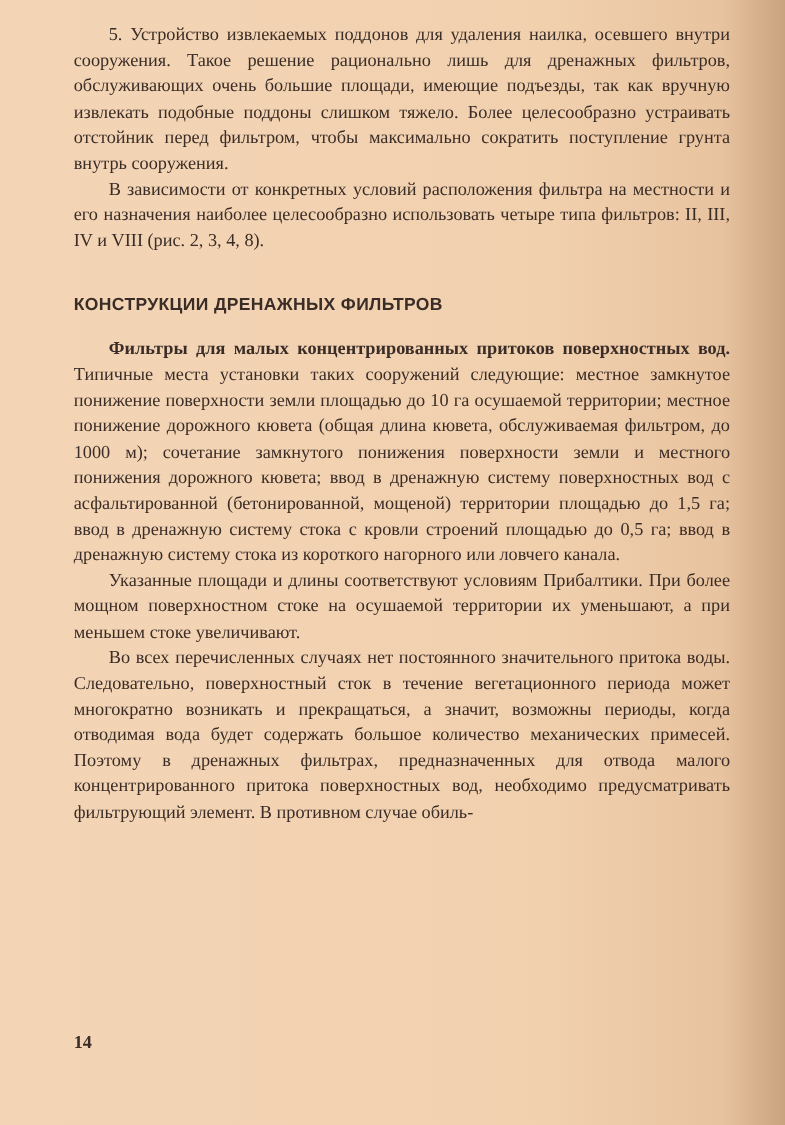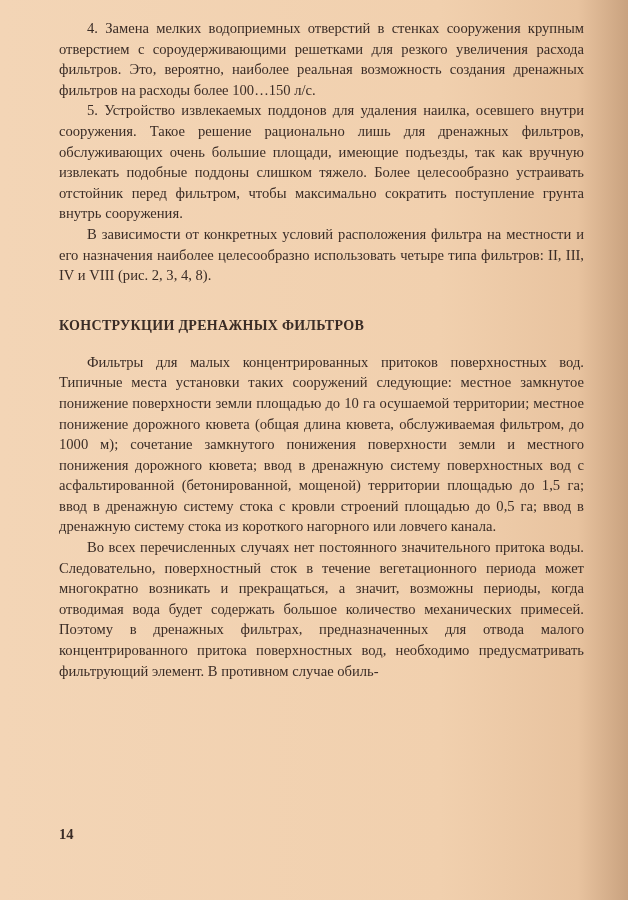--- a/index.html
+++ b/index.html
@@ -15,40 +15,40 @@
     position: absolute; left: 59px; top: 18px; width: 525px;
   }
   p {
     margin: 0;
     font-size: 14.6px;
     line-height: 20.6px;
     text-align: justify;
   }
   .indent { text-indent: 28px; }
   .heading {
-    font-family: Liberation Serif, serif;
+    font-family: Liberation Sans, sans-serif;
     font-weight: bold;
     font-size: 14px;
     letter-spacing: 0.3px;
     margin: 32px 0 18px 0;
     color: #3a2c26;
   }
-  .subhead { font-weight: normal; }
+  .subhead { font-weight: bold; }
   .pagenum {
     position: absolute; left: 59px; top: 826px;
     font-weight: bold; font-size: 14.5px; text-align: center;
   }
 </style>
 </head>
 <body>
 
 <div class="page">
-  <p class="indent">4. Замена мелких водоприемных отверстий в стенках сооружения крупным отверстием с сороудерживающими решетками для резкого увеличения расхода фильтров. Это, вероятно, наиболее реальная возможность создания дренажных фильтров на расходы более 100…150 л/с.</p>
   <p class="indent">5. Устройство извлекаемых поддонов для удаления наилка, осевшего внутри сооружения. Такое решение рационально лишь для дренажных фильтров, обслуживающих очень большие площади, имеющие подъезды, так как вручную извлекать подобные поддоны слишком тяжело. Более целесообразно устраивать отстойник перед фильтром, чтобы максимально сократить поступление грунта внутрь сооружения.</p>
   <p class="indent">В зависимости от конкретных условий расположения фильтра на местности и его назначения наиболее целесообразно использовать четыре типа фильтров: II, III, IV и VIII (рис. 2, 3, 4, 8).</p>
 
   <div class="heading">КОНСТРУКЦИИ ДРЕНАЖНЫХ ФИЛЬТРОВ</div>
 
   <p class="indent"><span class="subhead">Фильтры для малых концентрированных притоков поверхностных вод.</span><span> Типичные места установки таких сооружений следующие: местное замкнутое понижение поверхности земли площадью до 10 га осушаемой территории; местное понижение дорожного кювета (общая длина кювета, обслуживаемая фильтром, до 1000 м); сочетание замкнутого понижения поверхности земли и местного понижения дорожного кювета; ввод в дренажную систему поверхностных вод с асфальтированной (бетонированной, мощеной) территории площадью до 1,5 га; ввод в дренажную систему стока с кровли строений площадью до 0,5 га; ввод в дренажную систему стока из короткого нагорного или ловчего канала.</span></p>
+  <p class="indent">Указанные площади и длины соответствуют условиям Прибалтики. При более мощном поверхностном стоке на осушаемой территории их уменьшают, а при меньшем стоке увеличивают.</p>
   <p class="indent">Во всех перечисленных случаях нет постоянного значительного притока воды. Следовательно, поверхностный сток в течение вегетационного периода может многократно возникать и прекращаться, а значит, возможны периоды, когда отводимая вода будет содержать большое количество механических примесей. Поэтому в дренажных фильтрах, предназначенных для отвода малого концентрированного притока поверхностных вод, необходимо предусматривать фильтрующий элемент. В противном случае обиль-</p>
 </div>
 
 <div class="pagenum">14</div>
 
 </body></html>

